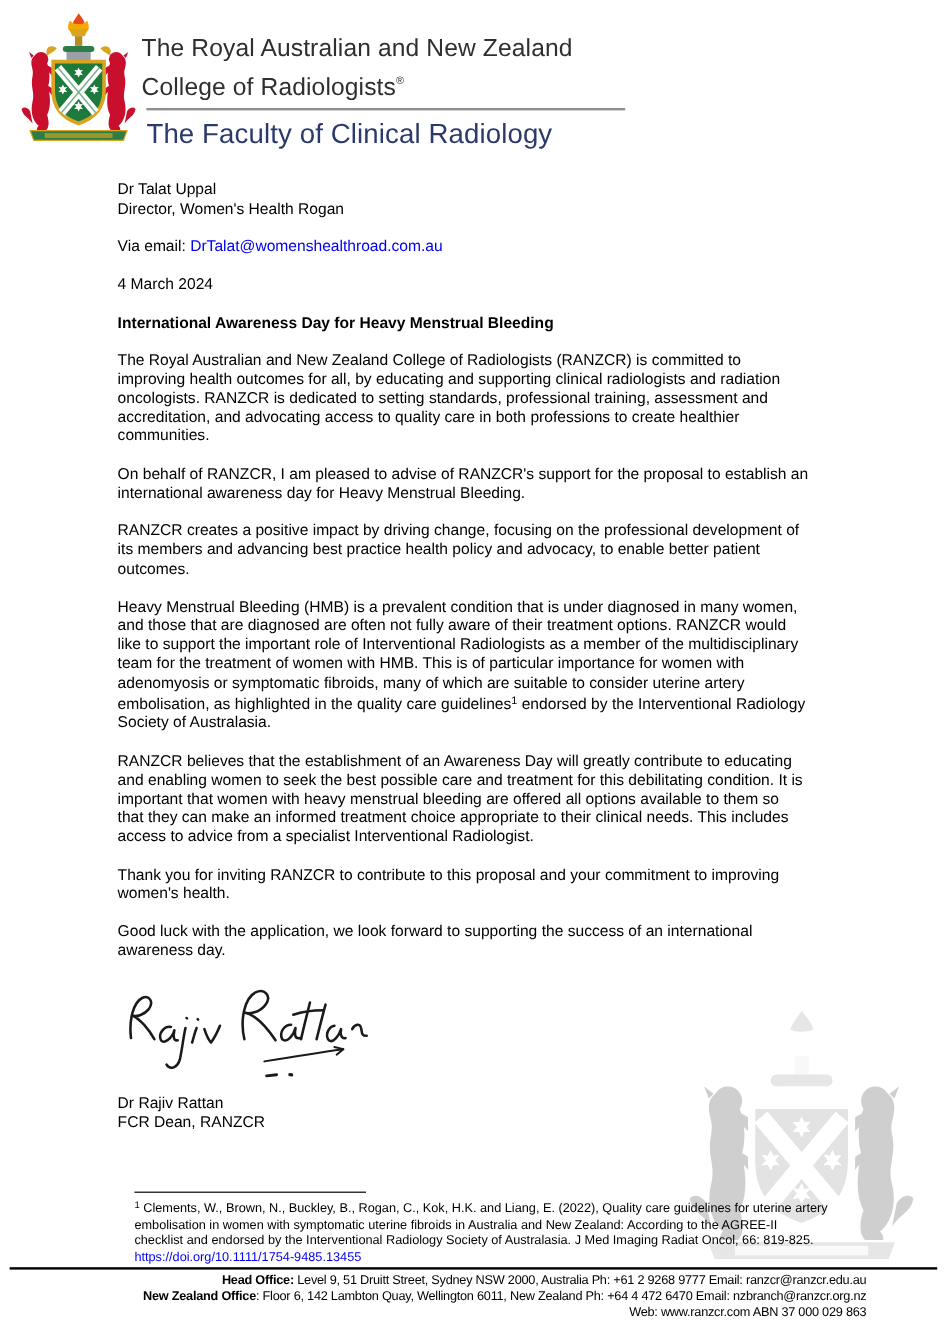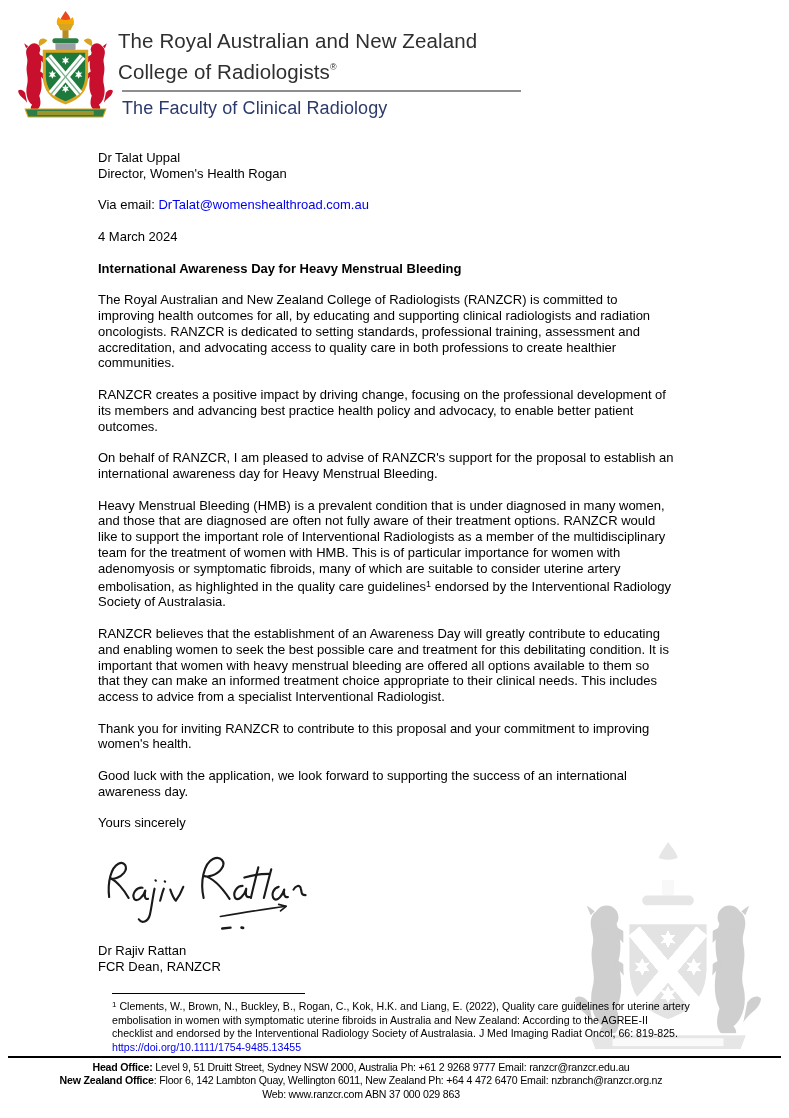--- a/index.html
+++ b/index.html
@@ -21,21 +21,21 @@
     font-size: 20.5px; line-height: 26px; color: #2f2f31;
     letter-spacing: 0.1px;
   }
   .org-title sup { font-size: 9px; vertical-align: 9px; }
   .header-rule {
     position: absolute; left: 122px; top: 90px; width: 399px; height: 2px;
     background: #8e8e90;
   }
   .faculty {
     position: absolute; left: 122px; top: 98px;
-    font-size: 18px; color: #2c3a6b; letter-spacing: 0.1px;
+    font-size: 23px; color: #2c3a6b; letter-spacing: 0.1px;
   }
 
   
   .letter {
     position: absolute; left: 98px; top: 150px; width: 576px;
     font-size: 13px; line-height: 15.8px; color: #000;
     z-index: 2;
   }
   .letter p { margin: 0 0 15.8px 0; }
   .letter .tight { margin-bottom: 0; }
@@ -60,21 +60,21 @@
     filter: grayscale(1) brightness(1.65) opacity(0.30);
   }
 
   
   .footer-rule {
     position: absolute; left: 8px; top: 1056px; width: 773px; height: 2px;
     background: #000; z-index: 3;
   }
   .footer {
     position: absolute; left: 0; top: 1061px; width: 722px;
-    text-align: center; font-size: 10.6px; line-height: 13.4px;
+    text-align: right; font-size: 10.6px; line-height: 13.4px;
     color: #000; letter-spacing: -0.2px; z-index: 3;
   }
   .footer b { letter-spacing: -0.2px; }
 </style>
 </head>
 <body>
 
 <svg width="0" height="0" style="position:absolute">
   <defs>
     <g id="coa">
@@ -155,33 +155,32 @@
 
     <p><span>Via email:</span> <a class="link">DrTalat@womenshealthroad.com.au</a></p>
 
     <p>4 March 2024</p>
 
 
     <p class="subject">International Awareness Day for Heavy Menstrual Bleeding</p>
 
     <p>The Royal Australian and New Zealand College of Radiologists (RANZCR) is committed to improving health outcomes for all, by educating and supporting clinical radiologists and radiation oncologists. RANZCR is dedicated to setting standards, professional training, assessment and accreditation, and advocating access to quality care in both professions to create healthier communities.</p>
 
+    <p>On behalf of RANZCR, I am pleased to advise of RANZCR's support for the proposal to establish an international awareness day for Heavy Menstrual Bleeding.</p>
+
     <p>RANZCR creates a positive impact by driving change, focusing on the professional development of its members and advancing best practice health policy and advocacy, to enable better patient outcomes.</p>
 
-    <p>On behalf of RANZCR, I am pleased to advise of RANZCR's support for the proposal to establish an international awareness day for Heavy Menstrual Bleeding.</p>
-
     <p><span>Heavy Menstrual Bleeding (HMB) is a prevalent condition that is under diagnosed in many women, and those that are diagnosed are often not fully aware of their treatment options. RANZCR would like to support the important role of Interventional Radiologists as a member of the multidisciplinary team for the treatment of women with HMB. This is of particular importance for women with adenomyosis or symptomatic fibroids, many of which are suitable to consider uterine artery embolisation, as highlighted in the quality care guidelines</span><sup class="fn-ref">1</sup><span> endorsed by the Interventional Radiology Society of Australasia.</span></p>
 
     <p>RANZCR believes that the establishment of an Awareness Day will greatly contribute to educating and enabling women to seek the best possible care and treatment for this debilitating condition. It is important that women with heavy menstrual bleeding are offered all options available to them so that they can make an informed treatment choice appropriate to their clinical needs. This includes access to advice from a specialist Interventional Radiologist.</p>
 
     <p>Thank you for inviting RANZCR to contribute to this proposal and your commitment to improving women's health.</p>
 
     <p>Good luck with the application, we look forward to supporting the success of an international awareness day.</p>
 
-    <p>Yours sincerely</p>
 
     <div class="signature-wrap">
       <svg width="215" height="88" viewBox="0 0 220 95" fill="none" stroke="#1a1a1a" stroke-width="2.3" stroke-linecap="round" stroke-linejoin="round">
 
         <path d="M6,54 C4,38 8,22 16,18 C22,15 27,21 22,28 C18,33 11,35 8,34 C14,37 22,46 27,55"></path>
         <path d="M42,44 C36,43 30,50 33,56 C36,60 43,54 45,47 C44,52 44,57 48,56"></path>
         <path d="M55,45 C53,54 52,64 50,73 C48,81 41,83 38,78"></path>
         <path d="M56,36 l0.4,0.4"></path>
         <path d="M65,45 C63,50 62,55 61,58"></path>
         <path d="M66,37 l0.4,0.4"></path>

